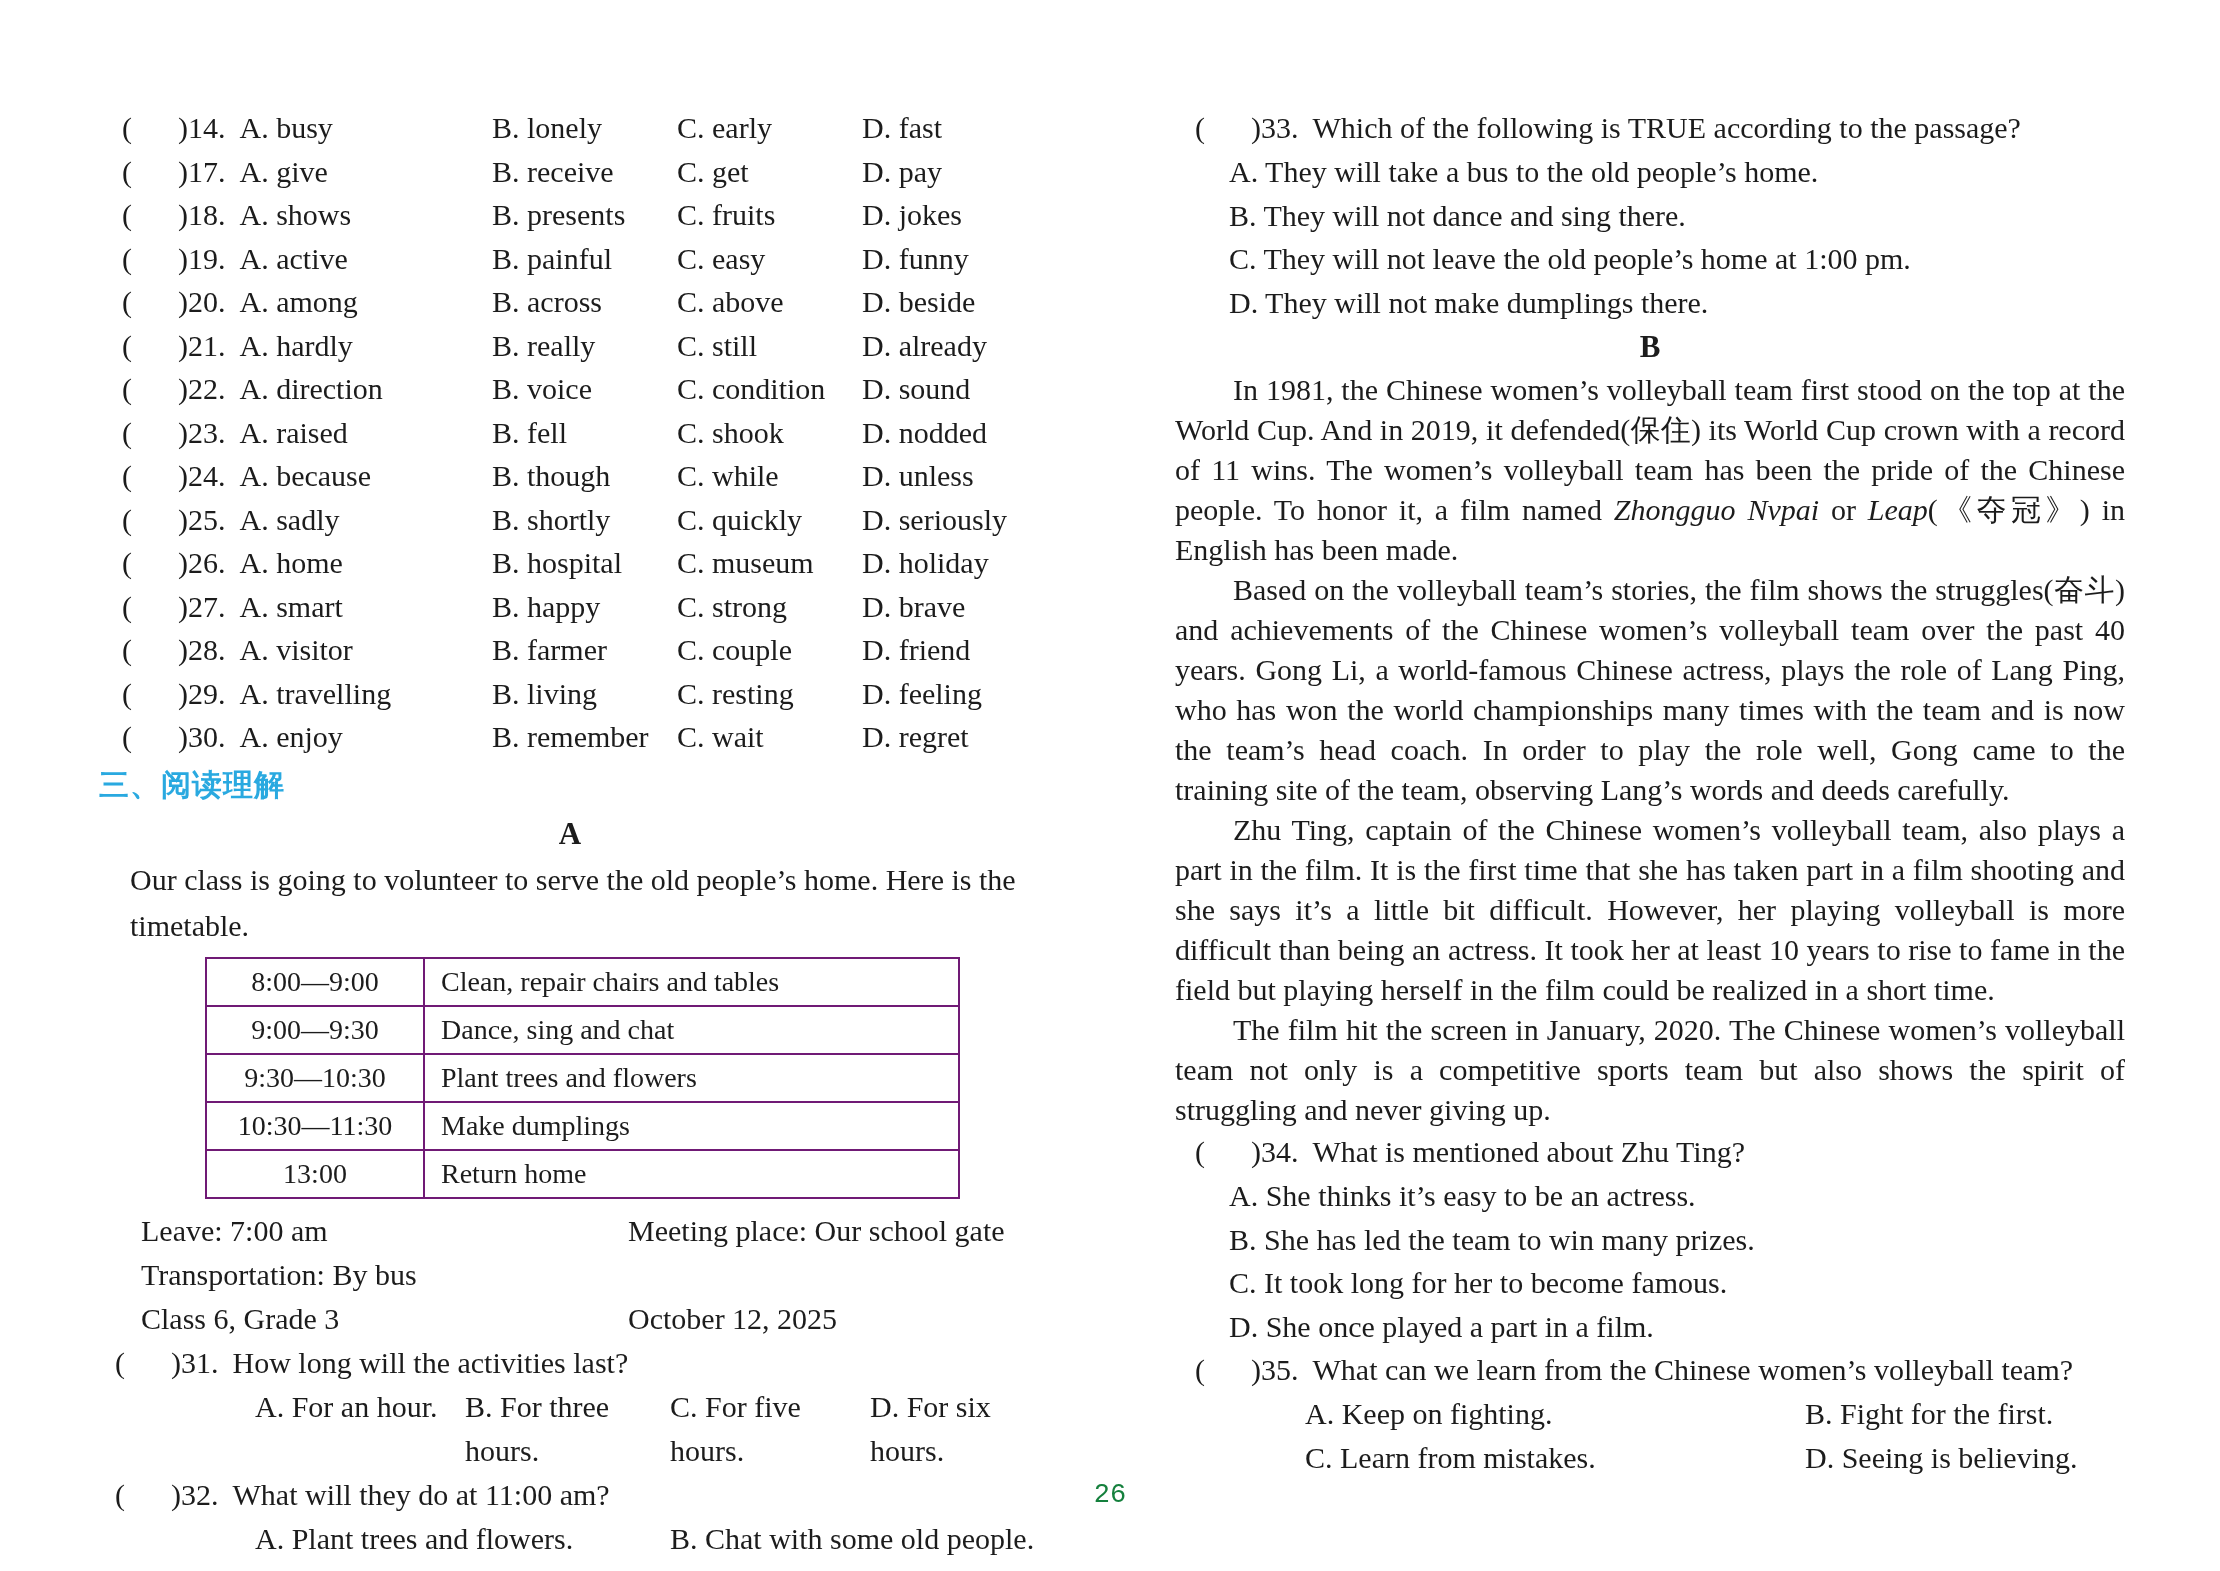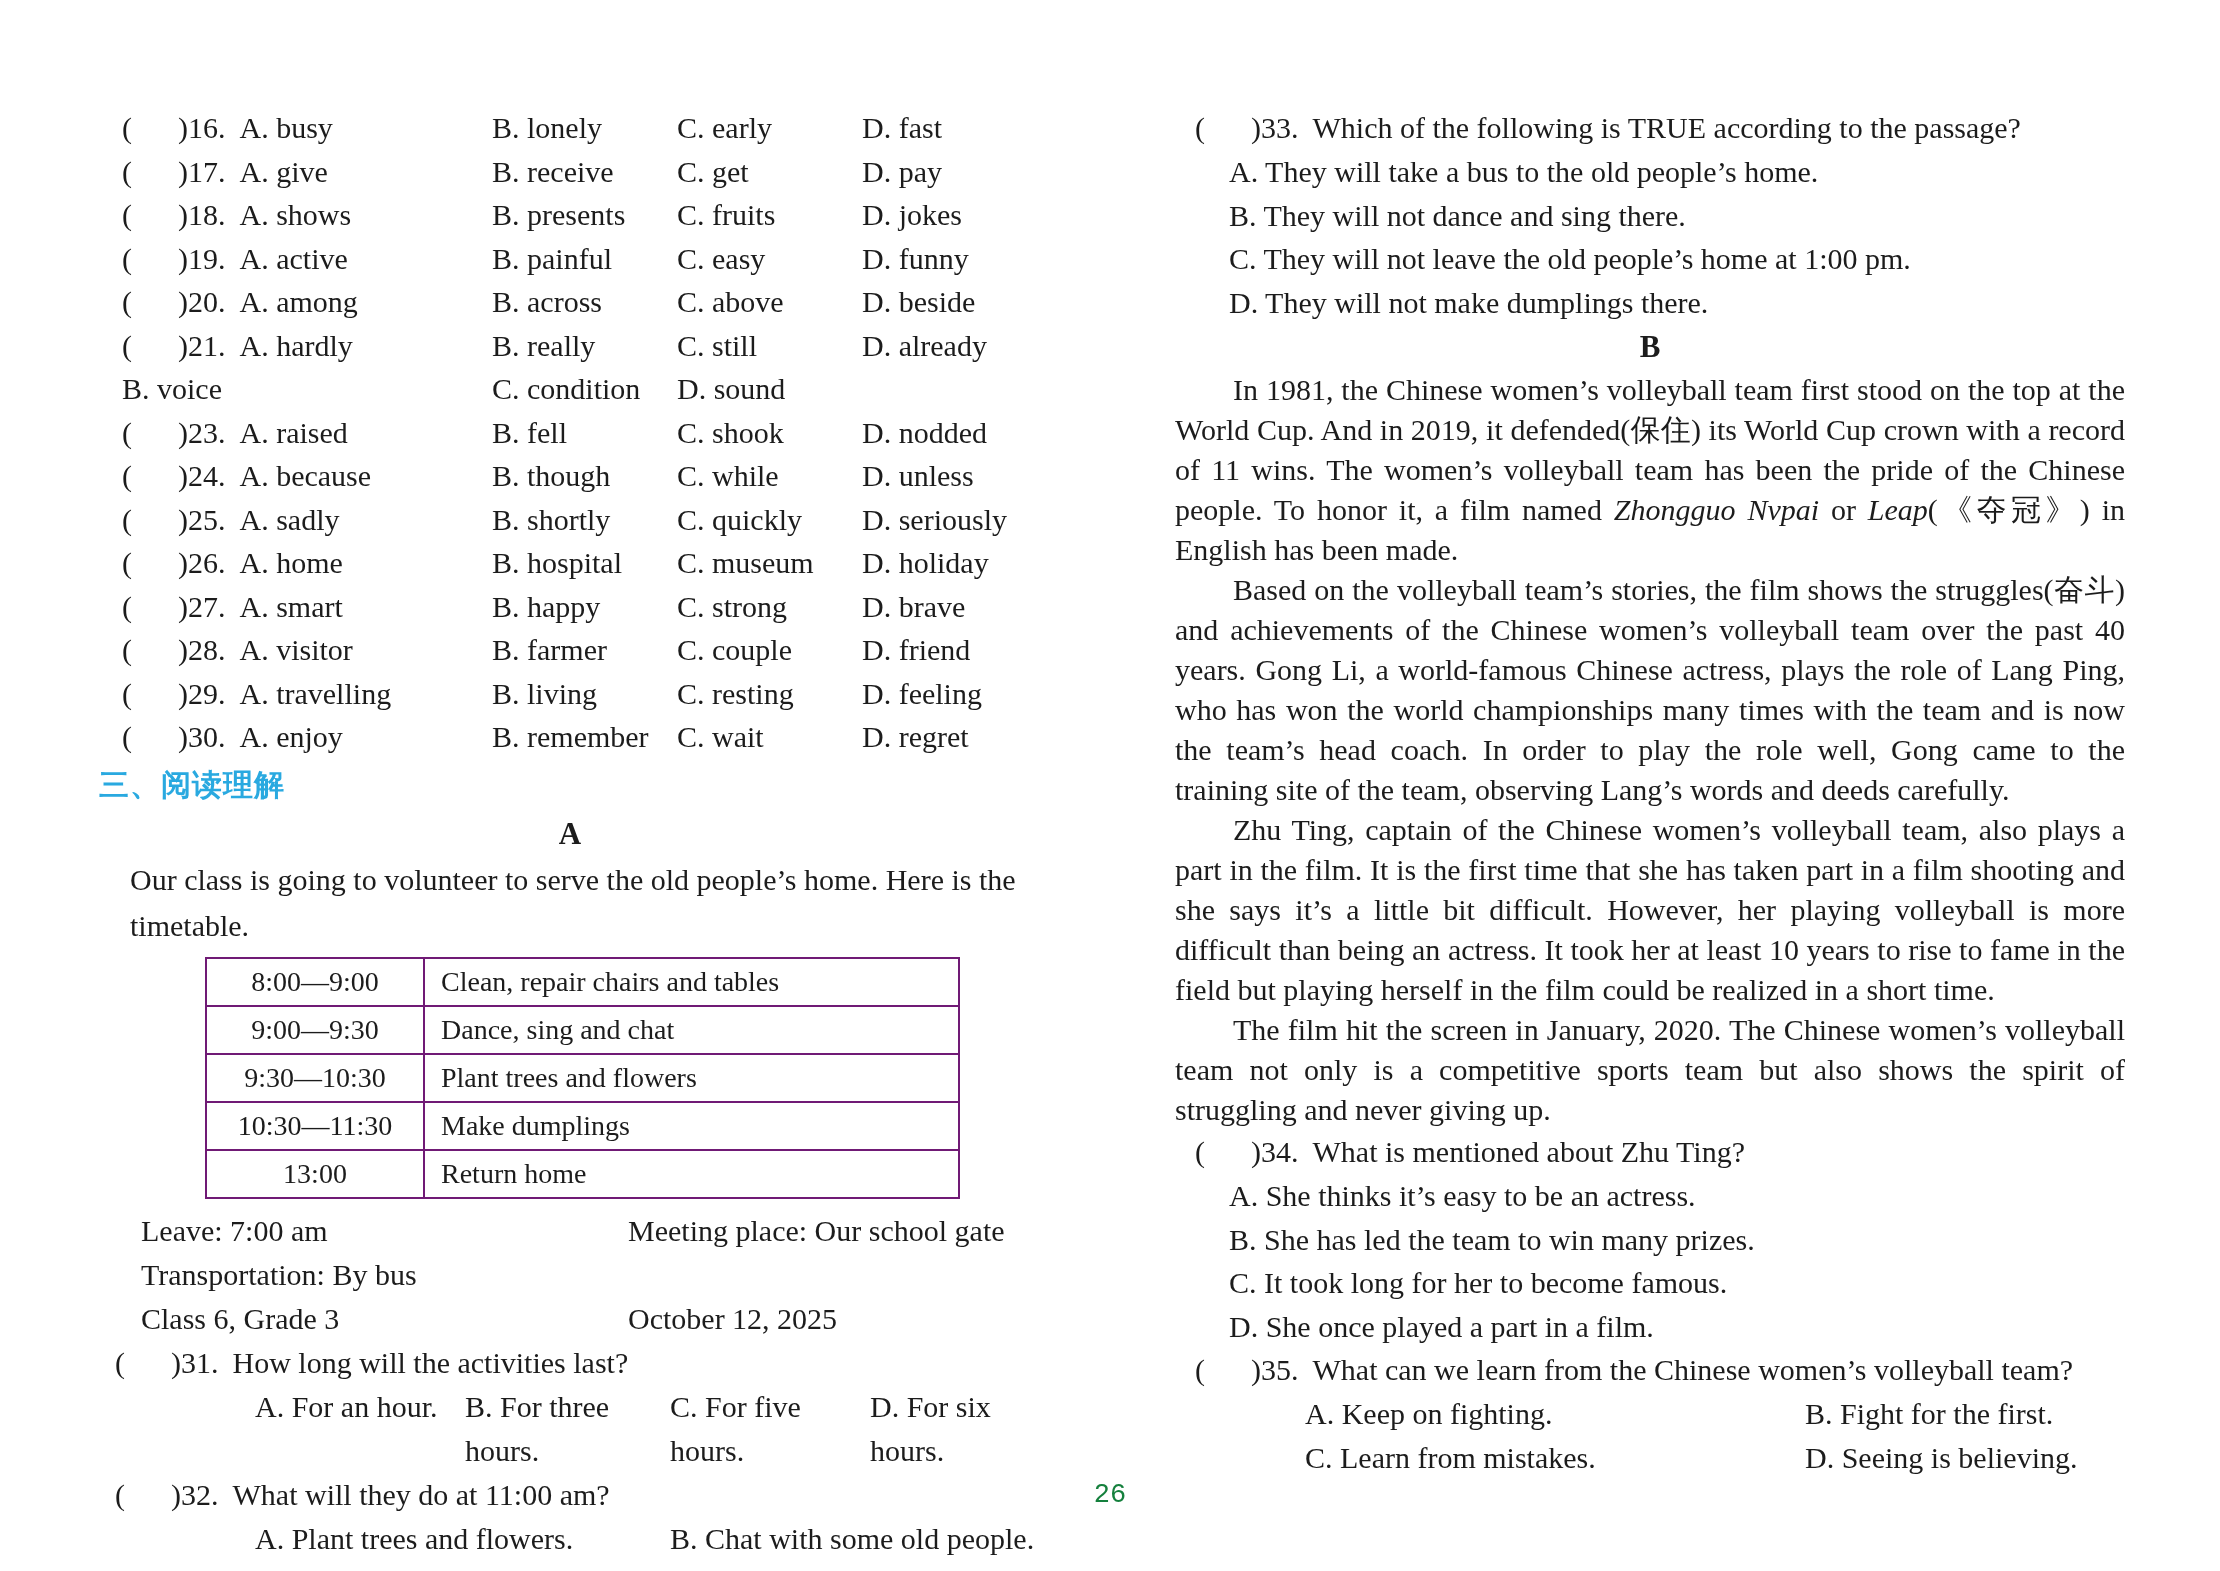--- a/index.html
+++ b/index.html
@@ -54,21 +54,21 @@
 </head>
 <body>
 
 <div class="sheet">
   <div class="columns">
 
     <div class="col col-left">
 
       <section>
         <div class="opt-row">
-          <span><span class="paren-open">(</span><span class="qnum">)16.</span><span>A. busy</span></span>
+          <span><span class="paren-open">(</span><span class="qnum">)14.</span><span>A. busy</span></span>
           <span>B. lonely</span>
           <span>C. early</span>
           <span>D. fast</span>
         </div>
         <div class="opt-row">
           <span><span class="paren-open">(</span><span class="qnum">)17.</span><span>A. give</span></span>
           <span>B. receive</span>
           <span>C. get</span>
           <span>D. pay</span>
         </div>
@@ -90,20 +90,21 @@
           <span>C. above</span>
           <span>D. beside</span>
         </div>
         <div class="opt-row">
           <span><span class="paren-open">(</span><span class="qnum">)21.</span><span>A. hardly</span></span>
           <span>B. really</span>
           <span>C. still</span>
           <span>D. already</span>
         </div>
         <div class="opt-row">
+          <span><span class="paren-open">(</span><span class="qnum">)22.</span><span>A. direction</span></span>
           <span>B. voice</span>
           <span>C. condition</span>
           <span>D. sound</span>
         </div>
         <div class="opt-row">
           <span><span class="paren-open">(</span><span class="qnum">)23.</span><span>A. raised</span></span>
           <span>B. fell</span>
           <span>C. shook</span>
           <span>D. nodded</span>
         </div>

